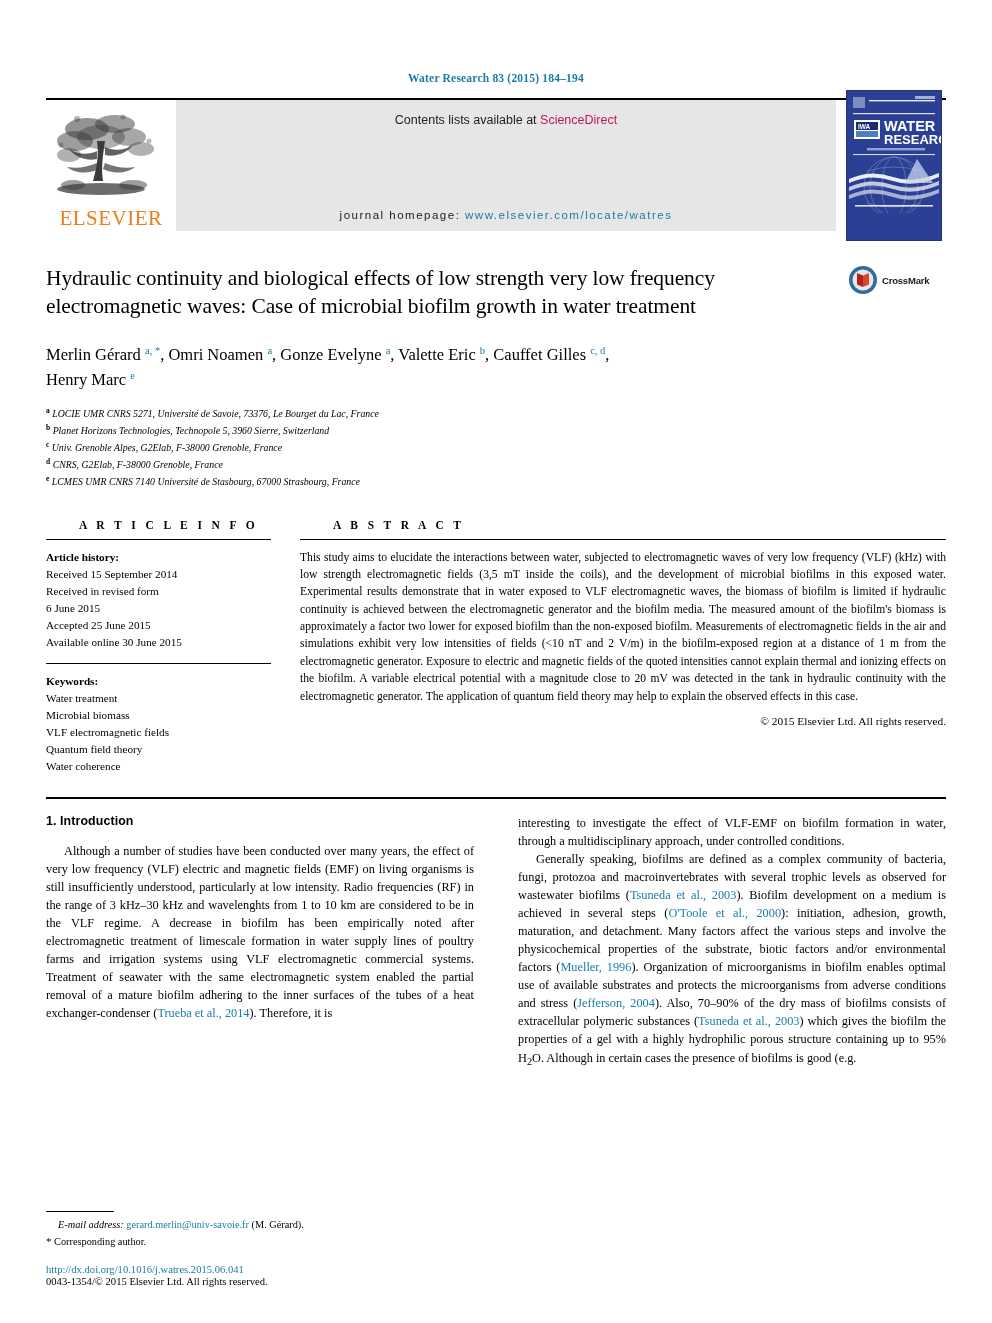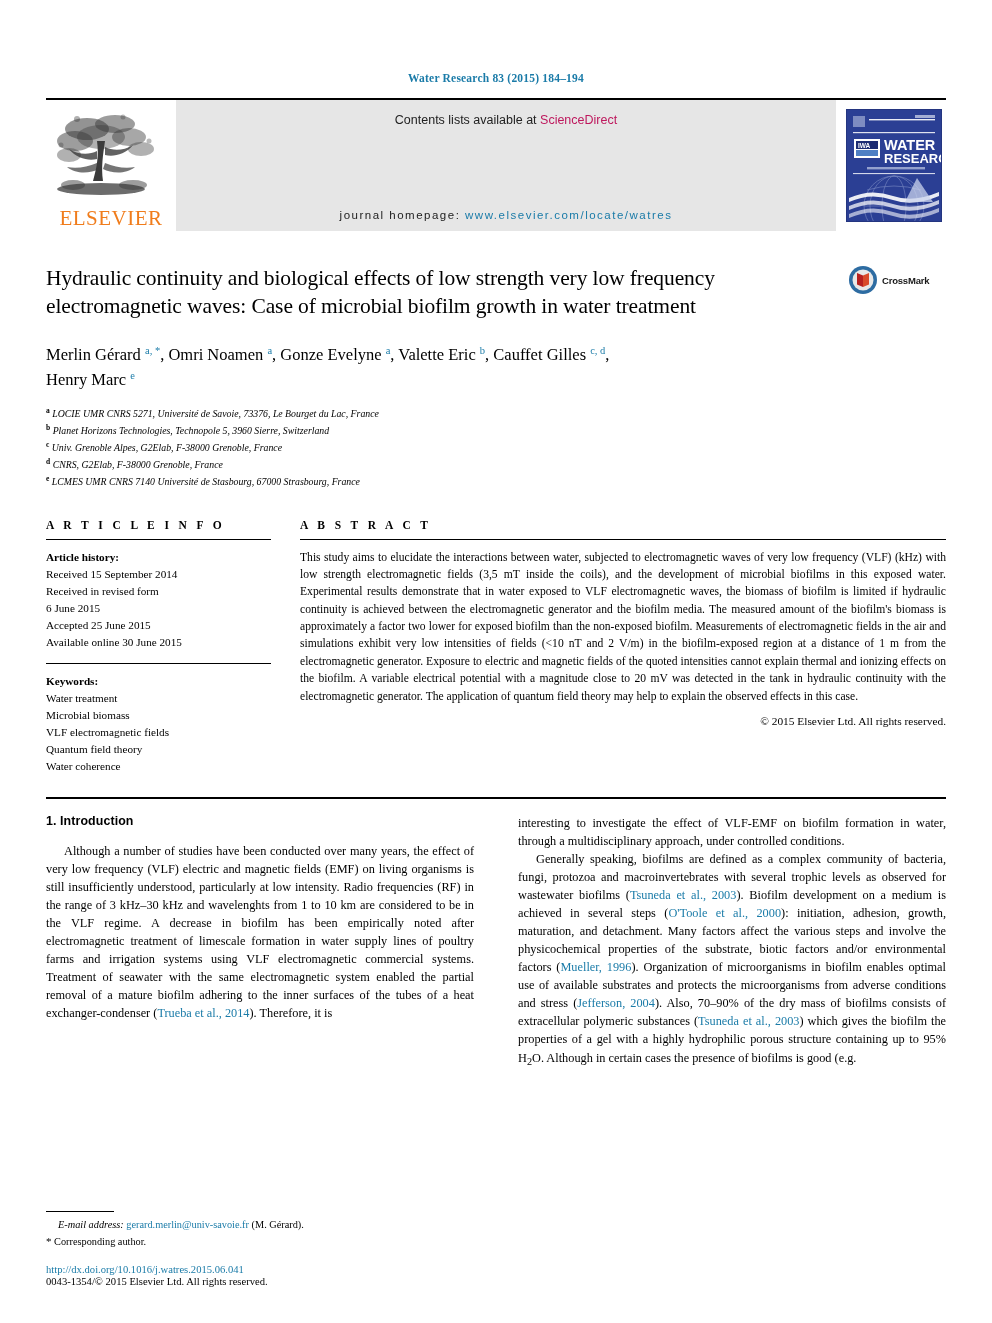--- a/index.html
+++ b/index.html
@@ -96,21 +96,21 @@
 
   .cover-thumb {
     flex: 0 0 104px;
     width: 104px;
     display: flex;
     align-items: center;
     justify-content: center;
   }
   .cover-inner {
     width: 96px;
-    height: 113px;
+    height: 151px;
     background: #2b3f94;
     position: relative;
     overflow: hidden;
     border: 1px solid #243580;
     box-sizing: border-box;
   }
 
   
   .title-area {
     margin: 34px 46px 0 46px;
@@ -169,20 +169,21 @@
     gap: 0;
   }
   .col-info { width: 225px; flex: 0 0 225px; }
   .col-abstract { flex: 1 1 auto; padding-left: 29px; }
 
   .sec-head {
     font-family: "Liberation Serif", serif;
     font-weight: bold;
     font-size: 11.5px;
     letter-spacing: 3.4px;
+    margin-left: 33px;
   }
   .rule-thin {
     border-top: 1.6px solid #000;
     margin-top: 8px;
     margin-bottom: 9px;
   }
   .rule-thin-2 {
     border-top: 1.6px solid #000;
     margin-top: 12px;
     margin-bottom: 9px;

